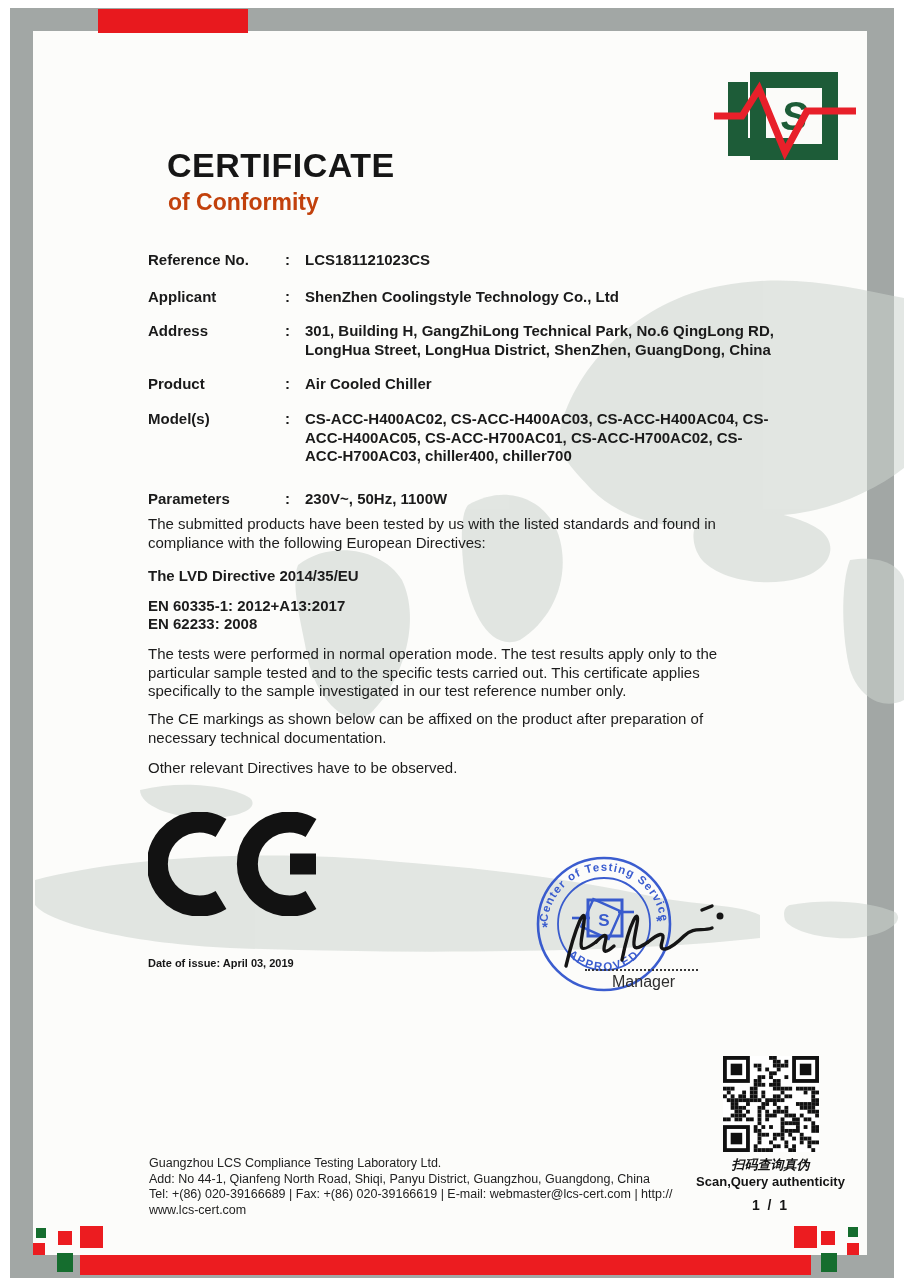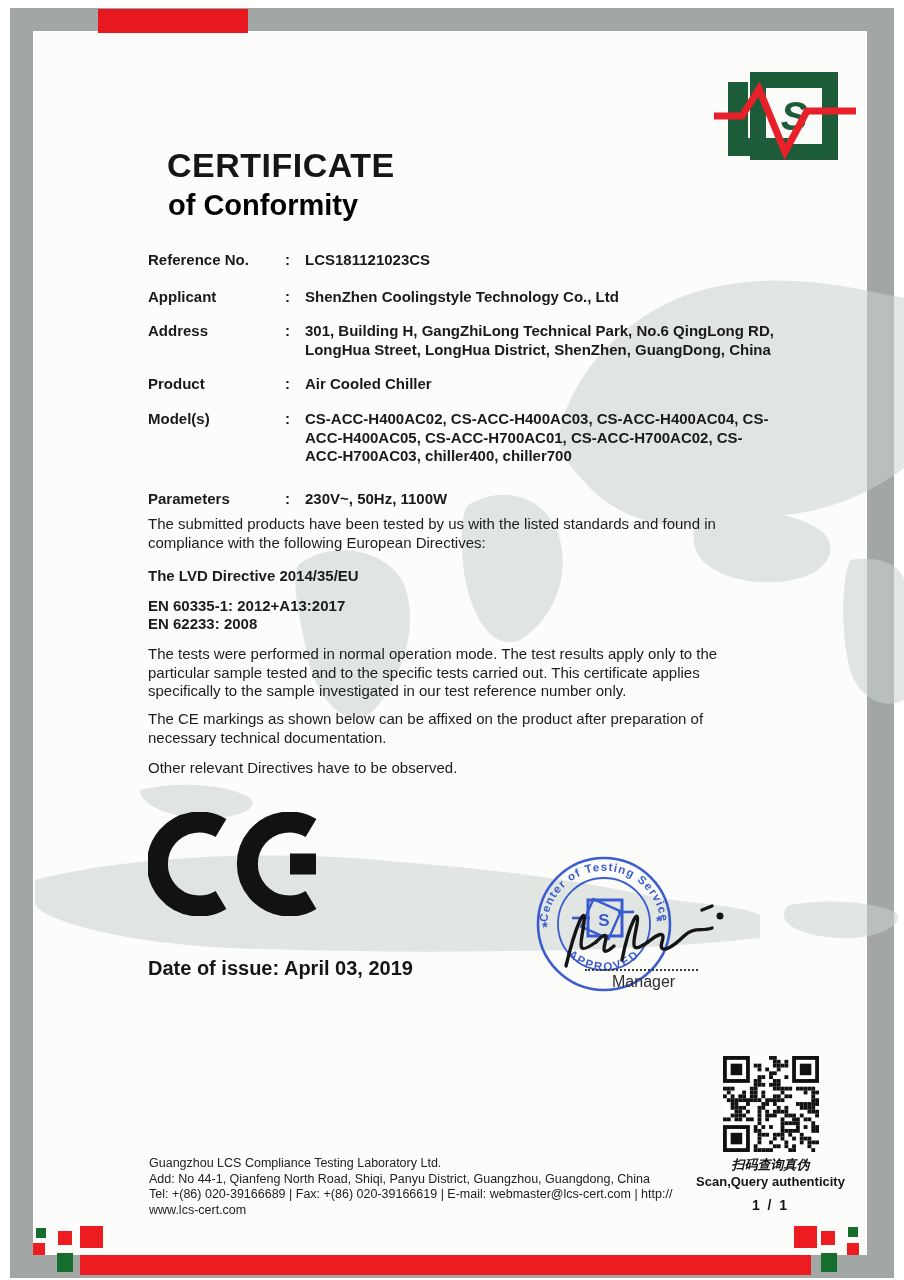--- a/index.html
+++ b/index.html
@@ -18,29 +18,29 @@
   .sq { position:absolute; }
   .sq.red { background:#ec1c20; }
   .sq.green { background:#156d2e; }
 
   
   #map { position:absolute; left:0; top:0; z-index:1; }
 
   .content { position:absolute; left:0; top:0; width:904px; height:1280px; z-index:2; }
 
   .title-main { position:absolute; left:167px; top:146px; font-size:34px; font-weight:bold; letter-spacing:0.5px; color:#161616; }
-  .title-sub  { position:absolute; left:168px; top:189px; font-size:29px; font-weight:bold; color:#000000; }
+  .title-sub  { position:absolute; left:168px; top:189px; font-size:23px; font-weight:bold; color:#c2410c; }
 
   .field-row { position:absolute; left:148px; width:630px; display:grid; grid-template-columns:137px 20px 1fr; font-size:15px; font-weight:bold; line-height:18.5px; color:#1a1a1a; }
   .field-row .colon { text-align:left; }
 
   .para { position:absolute; left:148px; width:582px; font-size:15px; line-height:18.5px; color:#1c1c1c; }
   .para.bold { font-weight:bold; }
 
-  .date-line { position:absolute; left:148px; top:957px; font-size:20px; font-weight:bold; color:#161616; }
+  .date-line { position:absolute; left:148px; top:957px; font-size:11px; font-weight:bold; color:#161616; }
 
   .ce-svg { position:absolute; left:148px; top:812px; }
   .logo-svg { position:absolute; left:714px; top:60px; }
 
   .stamp-svg { position:absolute; left:528px; top:848px; opacity:0.92; }
   .sig-svg { position:absolute; left:552px; top:896px; }
   .sig-dots { position:absolute; left:585px; top:969px; width:113px; border-top:2px dotted #3a3a3a; }
   .manager { position:absolute; left:612px; top:973px; font-size:16px; color:#2e2e2e; }
 
   .qr-block { position:absolute; left:688px; top:1056px; width:165px; text-align:center; }

